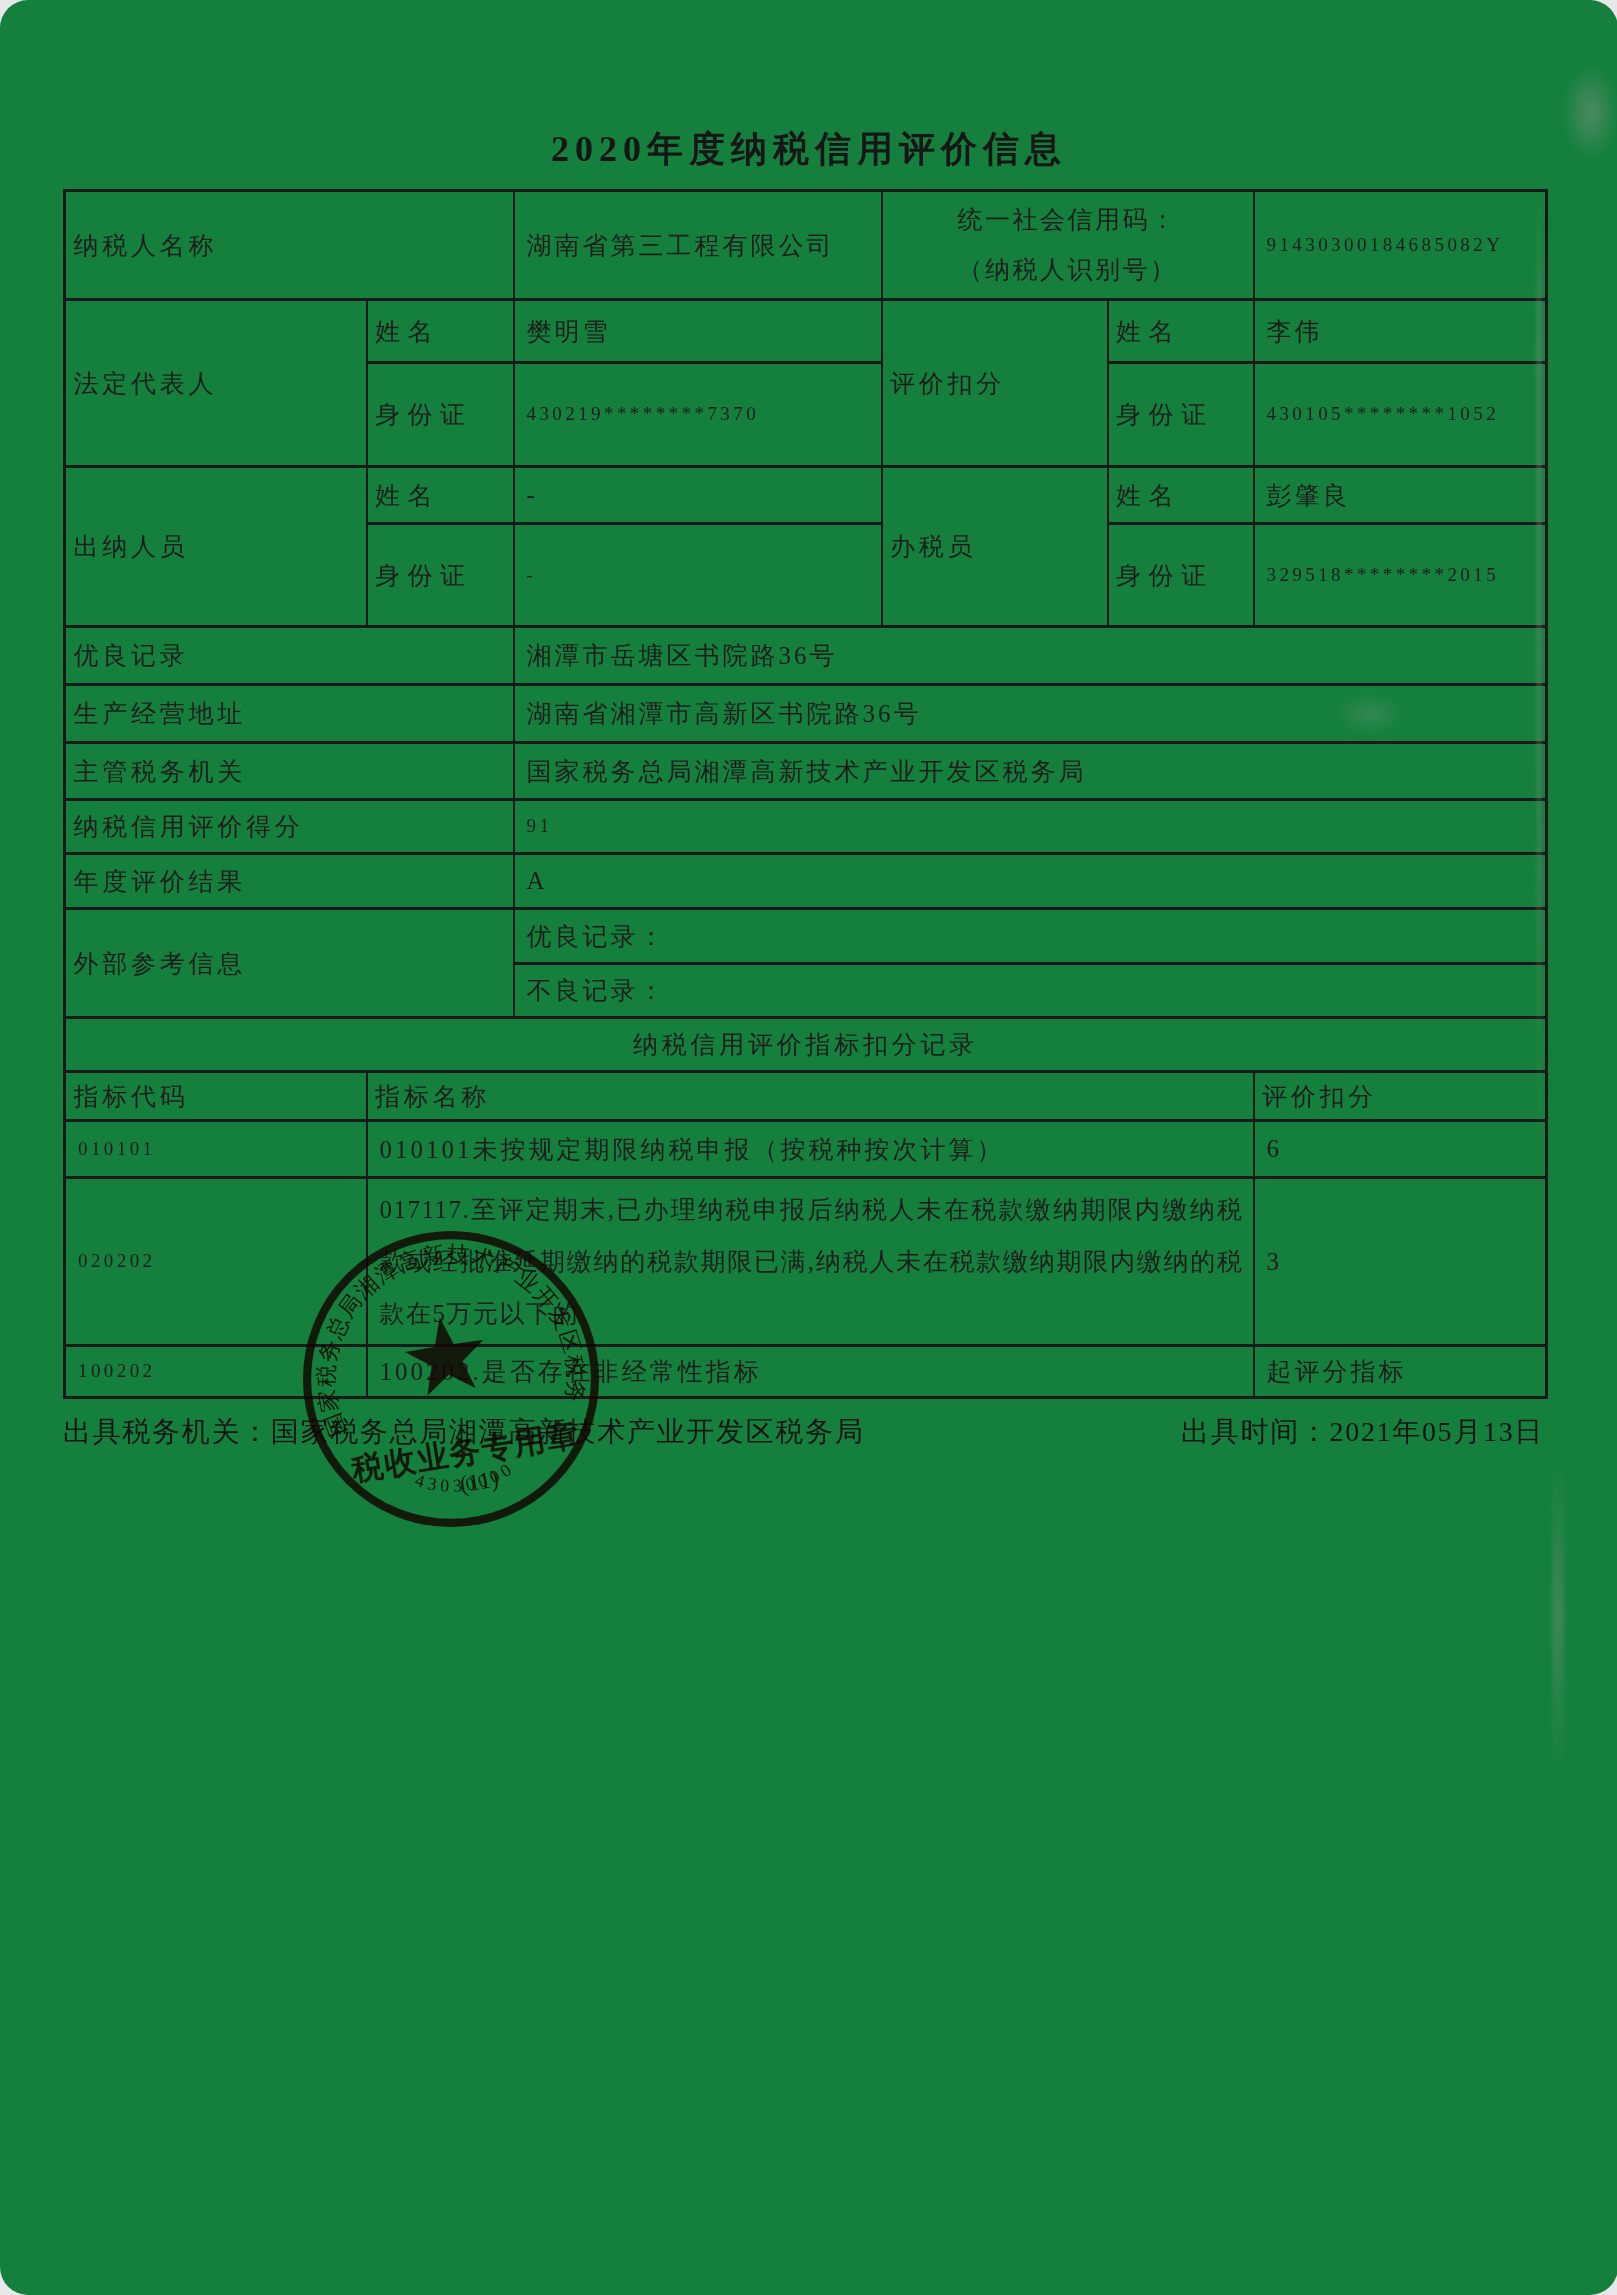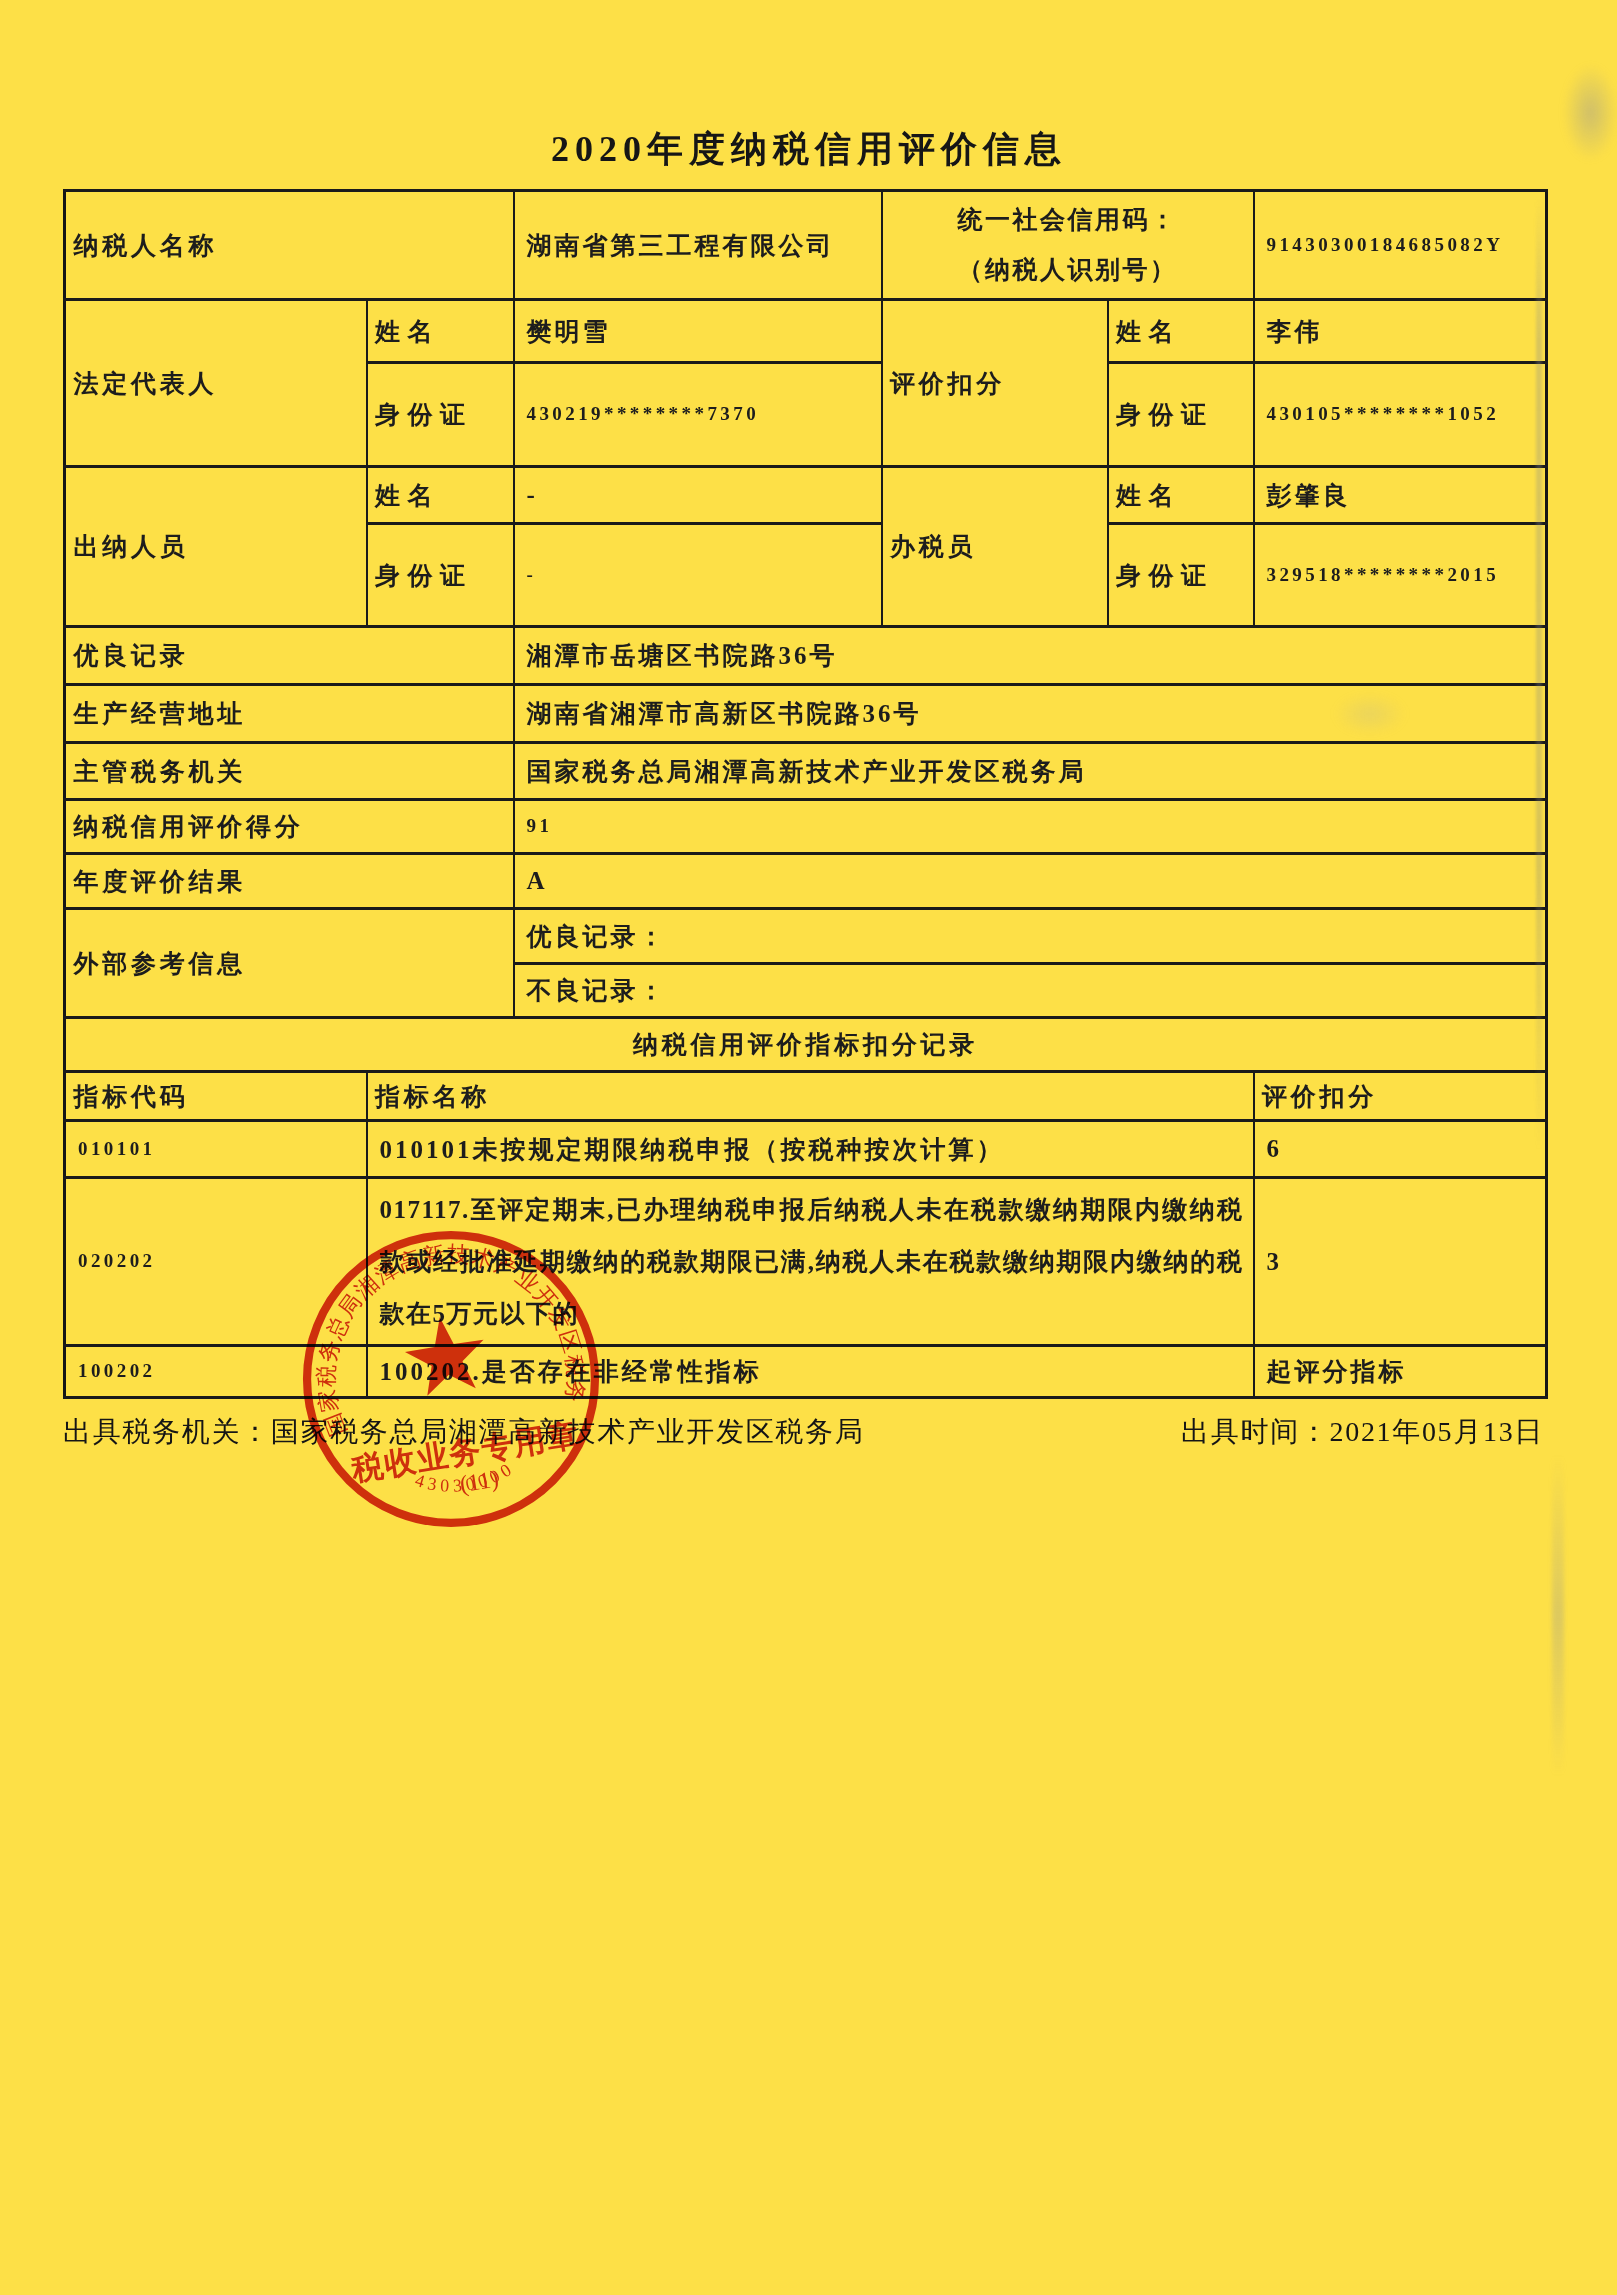--- a/index.html
+++ b/index.html
@@ -1,22 +1,23 @@
 <!DOCTYPE html>
 <html style="font-size:12px"><head>
 <meta charset="utf-8">
 <style>
   html,body{margin:0;padding:0;background:#e8e8e8;}
   .page{
     position:relative;
     width:1618px;height:2295px;
-    background:#fde047;
+    background:#15803d;
     font-family:"Liberation Serif","DejaVu Serif",serif;
     color:#1d1d1d;
     overflow:hidden;
+    border-radius:28px;
   }
   .title{
     margin:0;
     padding-top:125px;
     text-align:center;
     font-size:36px;
     font-weight:bold;
     letter-spacing:6px;
     color:#161616;
   }
@@ -28,21 +29,20 @@
     table-layout:fixed;
     border:3.7px solid #161616;
     font-size:25px;
   }
   table.main td{
     border:2.2px solid #1a1a1a;
     border-top-width:3px;border-bottom-width:3px;
     vertical-align:middle;
     padding:3px 7.5px;
     overflow:hidden;
-    font-weight:bold;
   }
   .lab{ text-align:left; letter-spacing:.15em; }
   .lab-sm{ text-align:left; letter-spacing:.3em; }
   .val{ text-align:left; padding-left:12px !important; letter-spacing:.12em;}
   .num{ letter-spacing:.18em; word-break:break-all; line-height:1.9; font-size:19px;}
   .center{ text-align:center;margin-left:11px; }
   .two-line{ line-height:2.0; text-align:center; letter-spacing:.1em;}
   .just{ text-align:justify; text-align-last:left; line-height:2.08; padding:4.5px 9px 4.5px 12px !important; letter-spacing:.06em;}
   
   .r1{height:101px}.r2{height:63px}.r3{height:104px}.r4{height:57px}.r5{height:103px}

